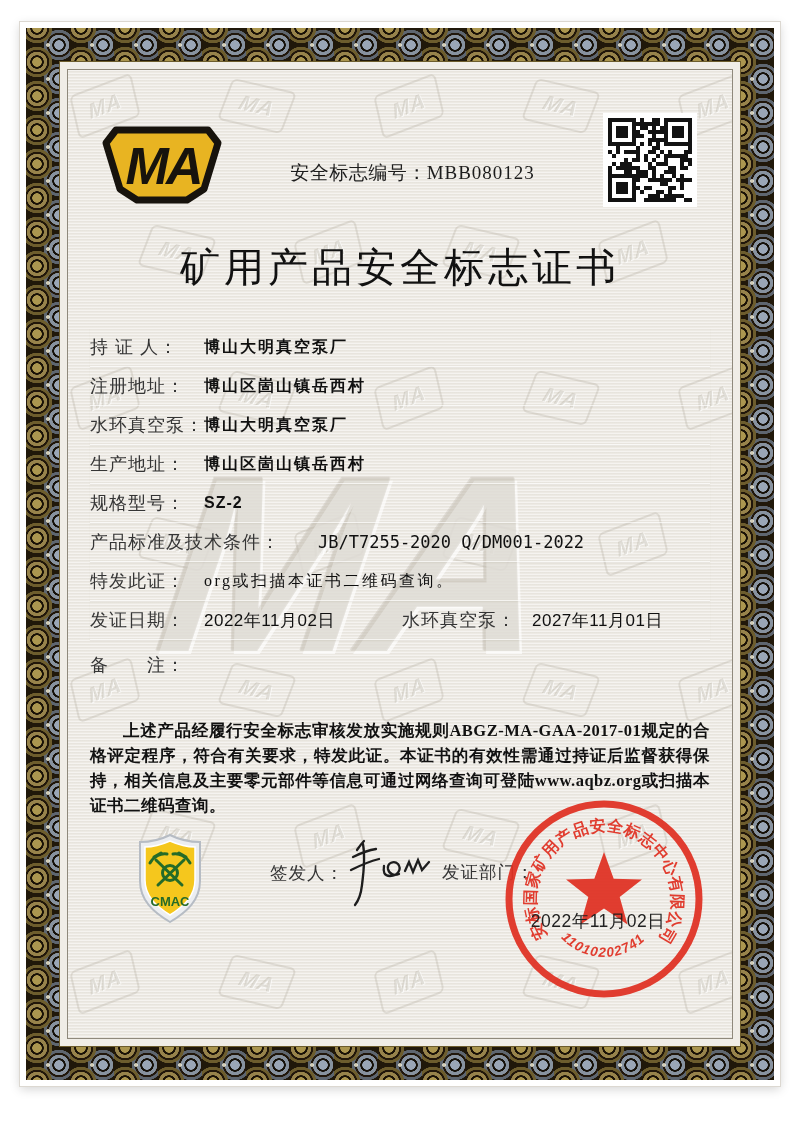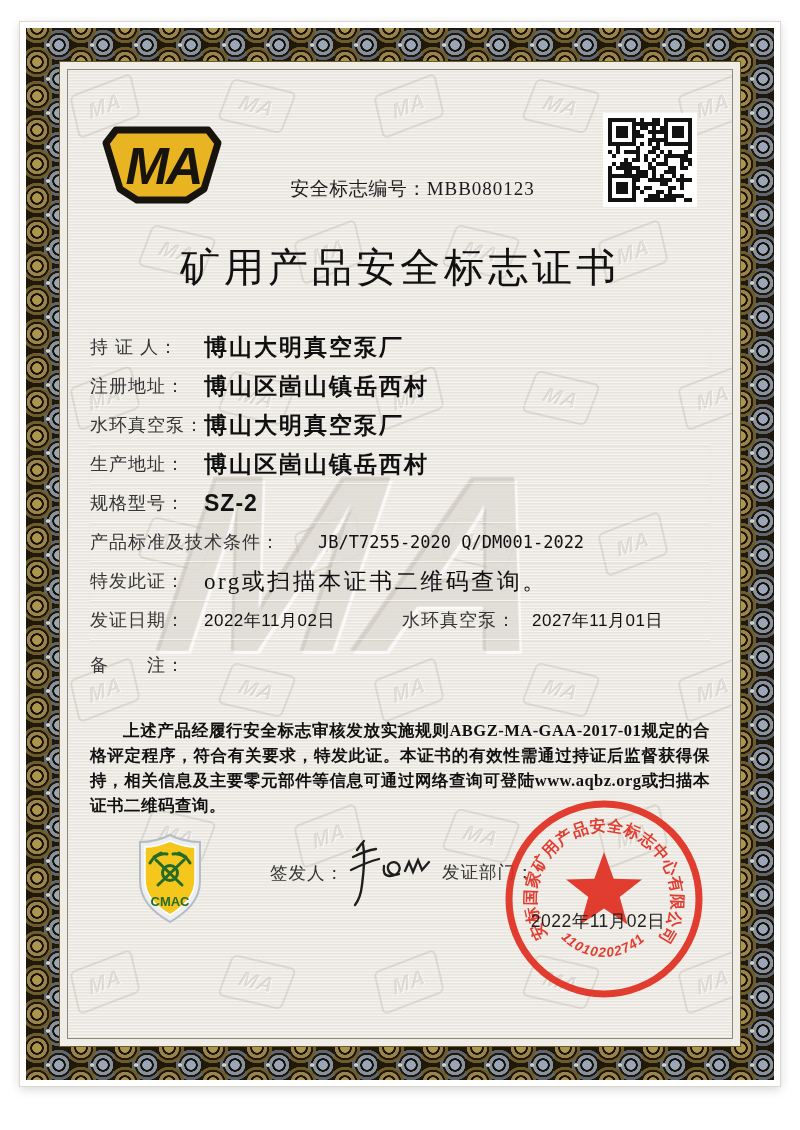--- a/index.html
+++ b/index.html
@@ -31,39 +31,39 @@
       color:rgba(166,159,142,.30);font-family:"Liberation Sans",sans-serif;}
   .big-wm{position:absolute;left:96px;top:368px;z-index:0;pointer-events:none;
       font-style:italic;font-weight:900;font-size:252px;letter-spacing:-6px;line-height:1;
       color:rgba(201,196,184,.42);transform:skewX(-8deg);
       text-shadow:3px 3px 0 rgba(255,255,255,.65), -1px -1px 0 rgba(170,164,150,.25);
       font-family:"Liberation Sans",sans-serif;}
   .flow{position:relative;z-index:1;}
   
   .header{display:flex;align-items:flex-start;padding-top:43px;}
   .ma-logo{margin:10px 0 0 12px;flex:0 0 auto;}
-  .serial{flex:1 1 auto;text-align:center;margin-top:63px;
+  .serial{flex:1 1 auto;text-align:center;margin-top:47px;
      font-family:"Liberation Serif",serif;font-size:19px;color:#1c1c1c;letter-spacing:.5px;}
   .serial .num{font-family:"Liberation Serif",serif;letter-spacing:1px;}
   .qr{flex:0 0 auto;width:94px;height:94px;background:#ffffff;box-sizing:border-box;
       padding:5px;margin-right:13px;display:grid;grid-template-columns:repeat(21,1fr);
       grid-template-rows:repeat(21,1fr);}
   .qr i{display:block;}
   .qr i.on{background:#121212;}
   
   .title{margin-top:33px;text-align:center;font-family:"Liberation Serif",serif;
      font-weight:400;font-size:40px;color:#111;letter-spacing:4px;}
   
   .rows{margin-top:33px;}
   .frow{display:flex;align-items:center;height:38px;
         border-bottom:1px solid rgba(255,255,255,.65);box-shadow:0 1px 1px rgba(125,118,102,.10);}
   .flabel{font-size:18px;color:#353535;letter-spacing:1px;min-width:114px;flex:0 0 auto;}
   .flabel.wide{min-width:0;margin-right:38px;}
   .flabel.expiry{min-width:130px;margin-left:2px;}
-  .fval{font-family:"Liberation Serif",serif;font-weight:700;font-size:23px;color:#101010;letter-spacing:2px;}
+  .fval{font-family:"Liberation Serif",serif;font-weight:700;font-size:16px;color:#101010;letter-spacing:2px;}
   .fval.v-sans{font-family:"Liberation Sans",sans-serif;letter-spacing:1px;}
   .fval.v-mono{font-family:"DejaVu Sans Mono",monospace;font-weight:400;font-size:17px;letter-spacing:0;}
   .fval.v-kai{font-weight:400;letter-spacing:2.5px;}
   .fval.v-date{font-family:"Liberation Sans",sans-serif;font-weight:400;letter-spacing:.5px;font-size:17px;width:196px;}
   .fval.v-date2{font-family:"Liberation Sans",sans-serif;font-weight:400;letter-spacing:.5px;font-size:17px;}
   .frow.remark{margin-top:6px;border-bottom:none;box-shadow:none;}
   
   .statement{margin-top:34px;font-family:"Liberation Serif",serif;font-weight:700;
      font-size:16.5px;line-height:25px;color:#111;text-align:justify;text-indent:2em;
      letter-spacing:.5px;}

